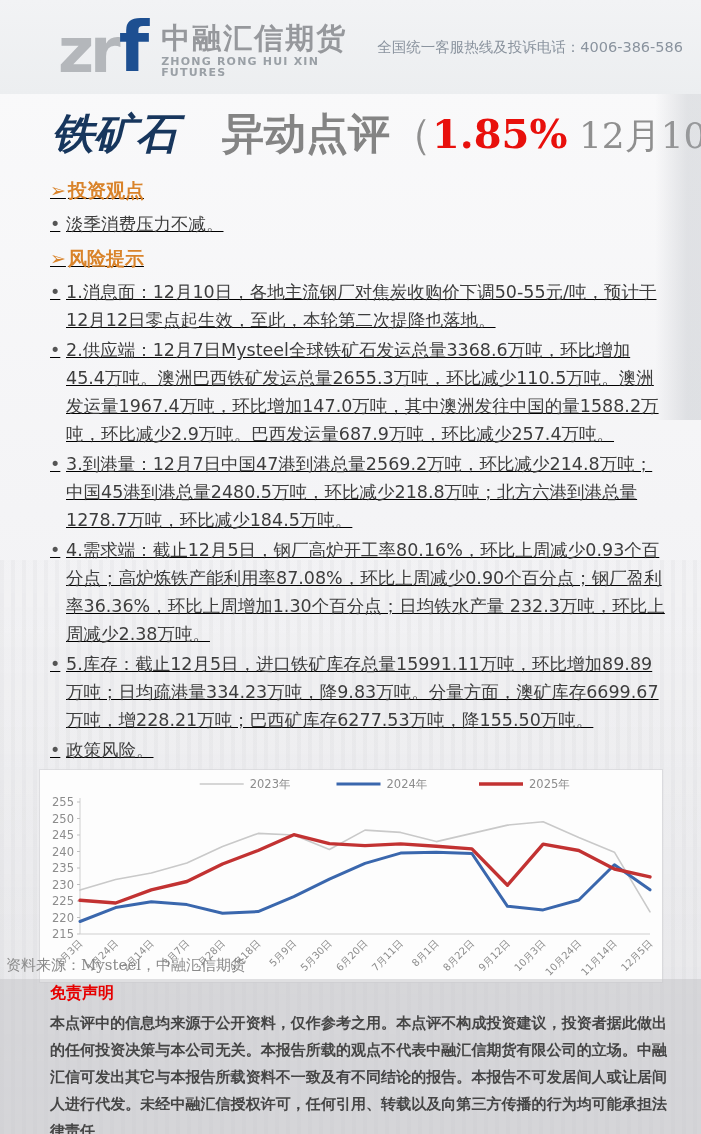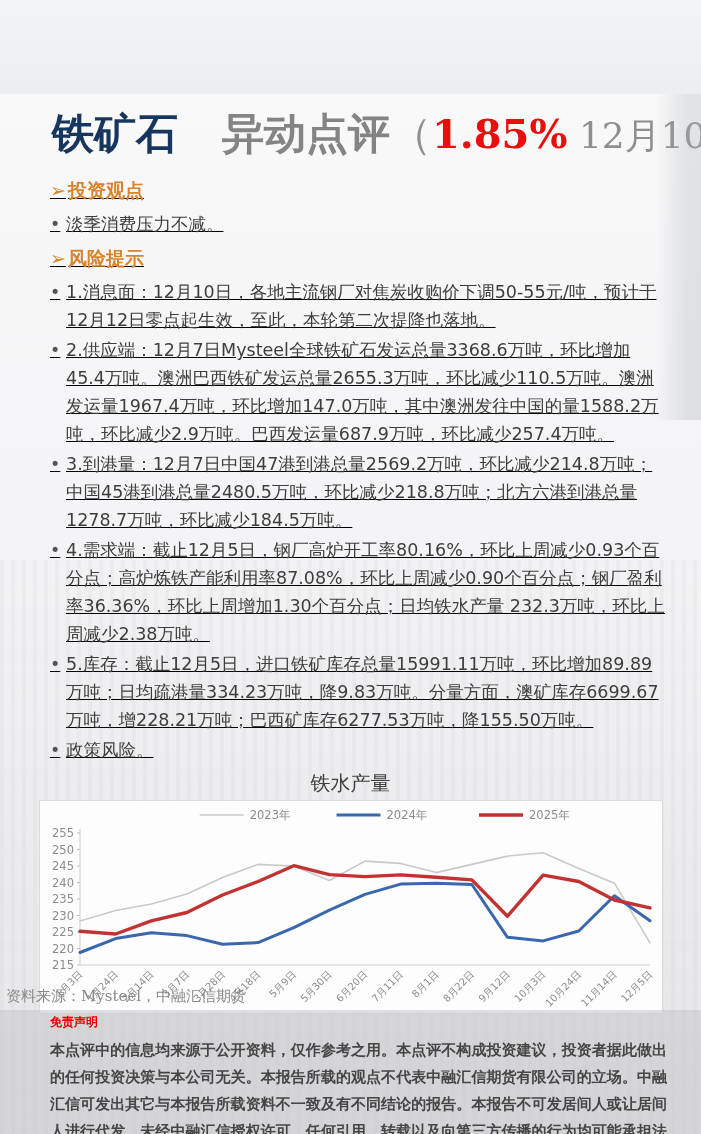--- a/index.html
+++ b/index.html
@@ -20,21 +20,21 @@
     background:linear-gradient(180deg,#f2f3f5,#eceef0);}
   .logo{display:flex;align-items:flex-end;line-height:1;}
   .logo-zr{font-size:62px;font-weight:800;color:#b4b7bb;letter-spacing:-4px;}
   .logo-f{font-size:70px;font-weight:800;color:#1d4f91;margin-left:2px;}
   .logo-names{margin-left:12px;padding-bottom:4px;}
   .logo-cn{font-size:29px;font-weight:800;color:#96989c;letter-spacing:2px;}
   .logo-en{font-size:11px;font-weight:700;color:#9aa0a6;letter-spacing:1.2px;margin-top:3px;}
   .contact{margin-left:14px;color:#8a939e;font-size:14.5px;line-height:1.85;white-space:nowrap;}
   .title-row{padding:16px 20px 6px 52px;font-family:"DejaVu Serif","Liberation Serif",serif;
     font-size:42px;line-height:1.15;white-space:nowrap;}
-  .t-product{color:#17365d;font-weight:700;}
+  .t-product{color:#17365d;font-weight:700;font-style:italic;}
   .t-suffix{color:#848484;font-weight:700;margin-left:44px;}
   .t-paren{color:#8f8f8f;}
   .t-change{color:#e8100c;font-weight:700;font-size:40px;}
   .t-date{color:#8f8f8f;font-size:36px;}
   .content{position:relative;padding:6px 34px 0 50px;text-decoration:underline;}
   .sec-heading{font-size:19px;font-weight:800;margin:8px 0 6px 0;}
   .sec-heading .arrow{margin-right:2px;}
   .h-orange,.h-orange .arrow{color:#d9832a;}
   .h-red,.h-red .arrow{color:#e60000;}
   .bullet{display:flex;color:#3d3d3d;font-size:17.5px;line-height:28px;margin:2px 0;}
@@ -42,32 +42,41 @@
   .bullet .btext{flex:1;}
   .chart-block{position:relative;margin-top:6px;}
   .chart-title{text-align:center;color:#3f3f3f;font-size:20px;
     font-family:"DejaVu Serif","Liberation Serif",serif;margin:2px 0 4px 0;}
   .chart-box{position:relative;margin:0 auto;width:622px;background:#fdfdfd;
     box-shadow:0 0 0 1px rgba(210,210,214,.6);}
   .source-note{position:relative;margin:-26px 0 0 6px;color:#8a8a8a;font-size:15px;
     font-family:"DejaVu Serif","Liberation Serif",serif;}
   .disclaimer{position:relative;margin-top:4px;padding:2px 34px 16px 50px;
     background:rgba(198,199,203,.55);}
-  .disc-heading{color:#e60000;font-weight:800;font-size:12px;margin:2px 0 6px 0;}
+  .disc-heading{color:#e60000;font-weight:800;font-size:16px;margin:2px 0 6px 0;}
   .disc-body{color:#454545;font-weight:700;font-size:15px;line-height:27px;text-align:justify;}
 </style>
 </head>
 <body>
 
 <div class="page">
   <div class="bg-right-band"></div>
   <div class="bg-watermark"></div>
 
   <div class="header">
+    <div class="logo">
+      <span class="logo-zr">zr</span>
+      <span class="logo-f">f</span>
+      <span class="logo-names">
+        <div class="logo-cn">中融汇信期货</div>
+        <div class="logo-en">ZHONG RONG HUI XIN FUTURES</div>
+      </span>
+    </div>
     <div class="contact">
+      <div>全国统一客服热线及投诉电话：4006-386-586</div>
     </div>
   </div>
 
   <div class="title-row">
     <span class="t-product">铁矿石</span><span class="t-suffix">异动点评</span><span class="t-paren">（</span><span class="t-change">1.85%</span><span class="t-date">  12月10日</span><span class="t-paren">）</span>
   </div>
 
   <div class="content">
     <div class="sec-heading h-orange">
       <span class="arrow">➢</span><span>投资观点</span>
@@ -103,21 +112,20 @@
       </div>
       </div>
 
     <div class="bullet">
       <span class="dot">•</span>
       <span class="btext">政策风险。</span>
     </div>
   </div>
 
   <div class="chart-block">
-    <div class="chart-title">铁水产量</div>
     <div class="chart-box">
       <svg id="chart-svg" width="622" height="208" viewBox="0 0 622 208">
           <line x1="40" y1="28" x2="40" y2="164" stroke="#cfcfcf" stroke-width="1"></line>
           <line x1="40" y1="164" x2="610" y2="164" stroke="#cfcfcf" stroke-width="1"></line>
           <line x1="37" y1="164" x2="40" y2="164" stroke="#bfbfbf" stroke-width="1"></line>
           <text x="34" y="168" text-anchor="end" font-size="11.5" fill="#8c8c8c" font-family="DejaVu Sans,sans-serif">215</text>
           <line x1="37" y1="147.5" x2="40" y2="147.5" stroke="#bfbfbf" stroke-width="1"></line>
           <text x="34" y="151.5" text-anchor="end" font-size="11.5" fill="#8c8c8c" font-family="DejaVu Sans,sans-serif">220</text>
           <line x1="37" y1="131" x2="40" y2="131" stroke="#bfbfbf" stroke-width="1"></line>
           <text x="34" y="135" text-anchor="end" font-size="11.5" fill="#8c8c8c" font-family="DejaVu Sans,sans-serif">225</text>

